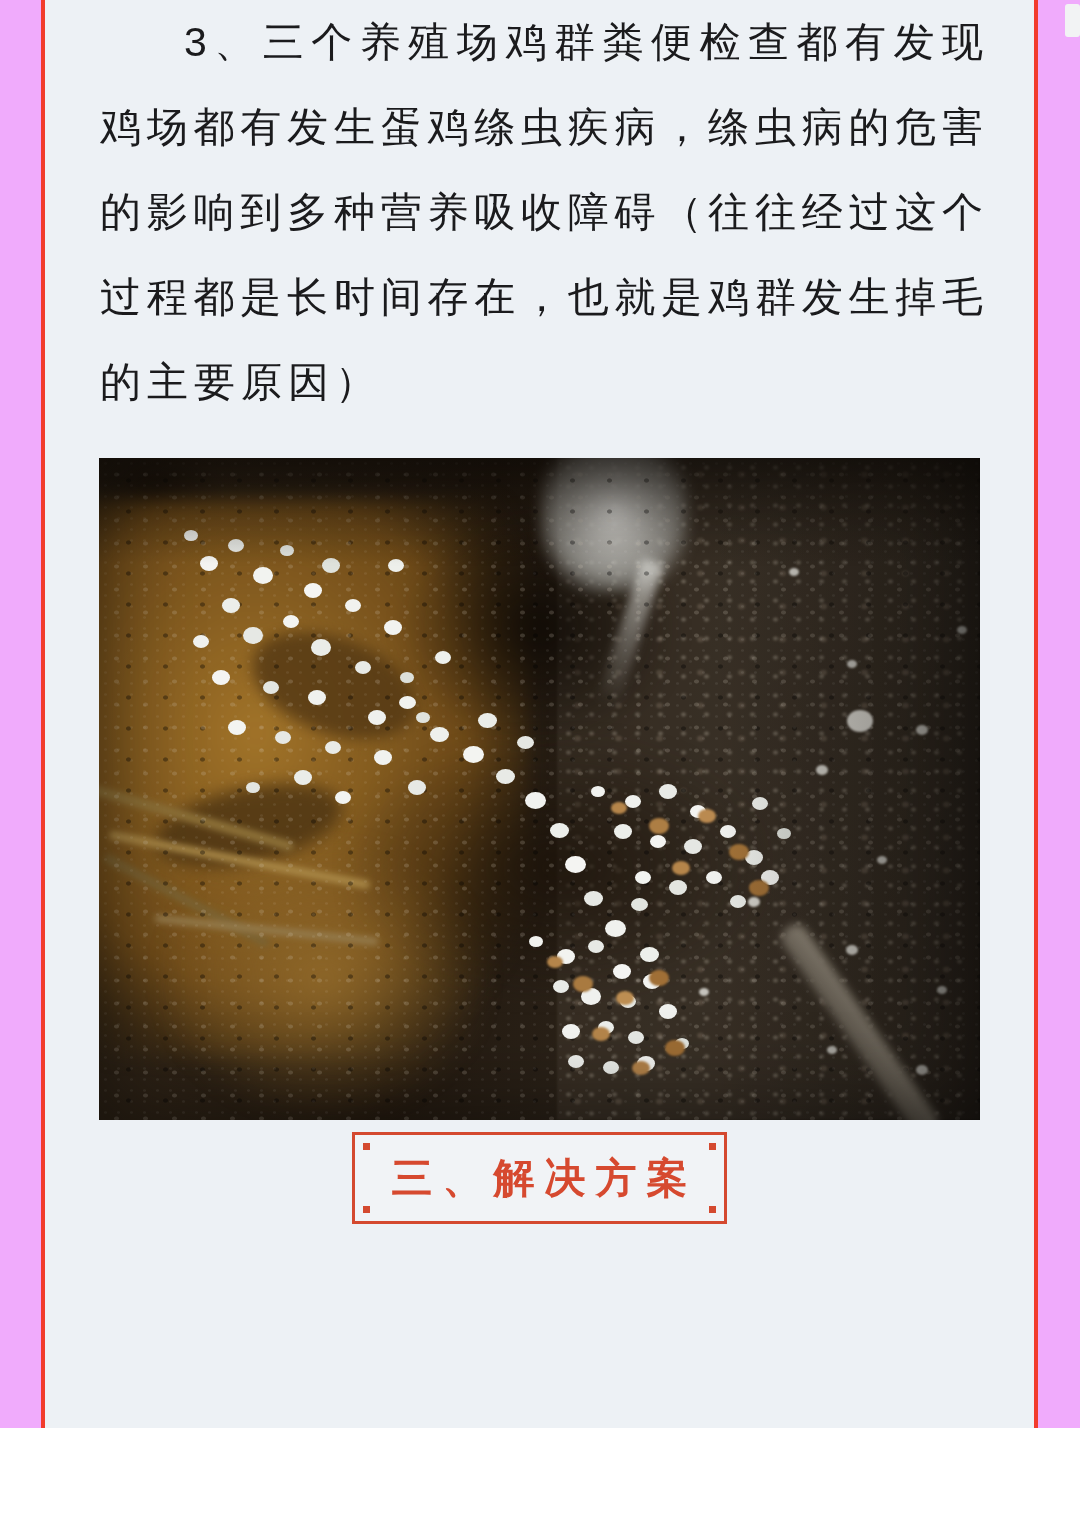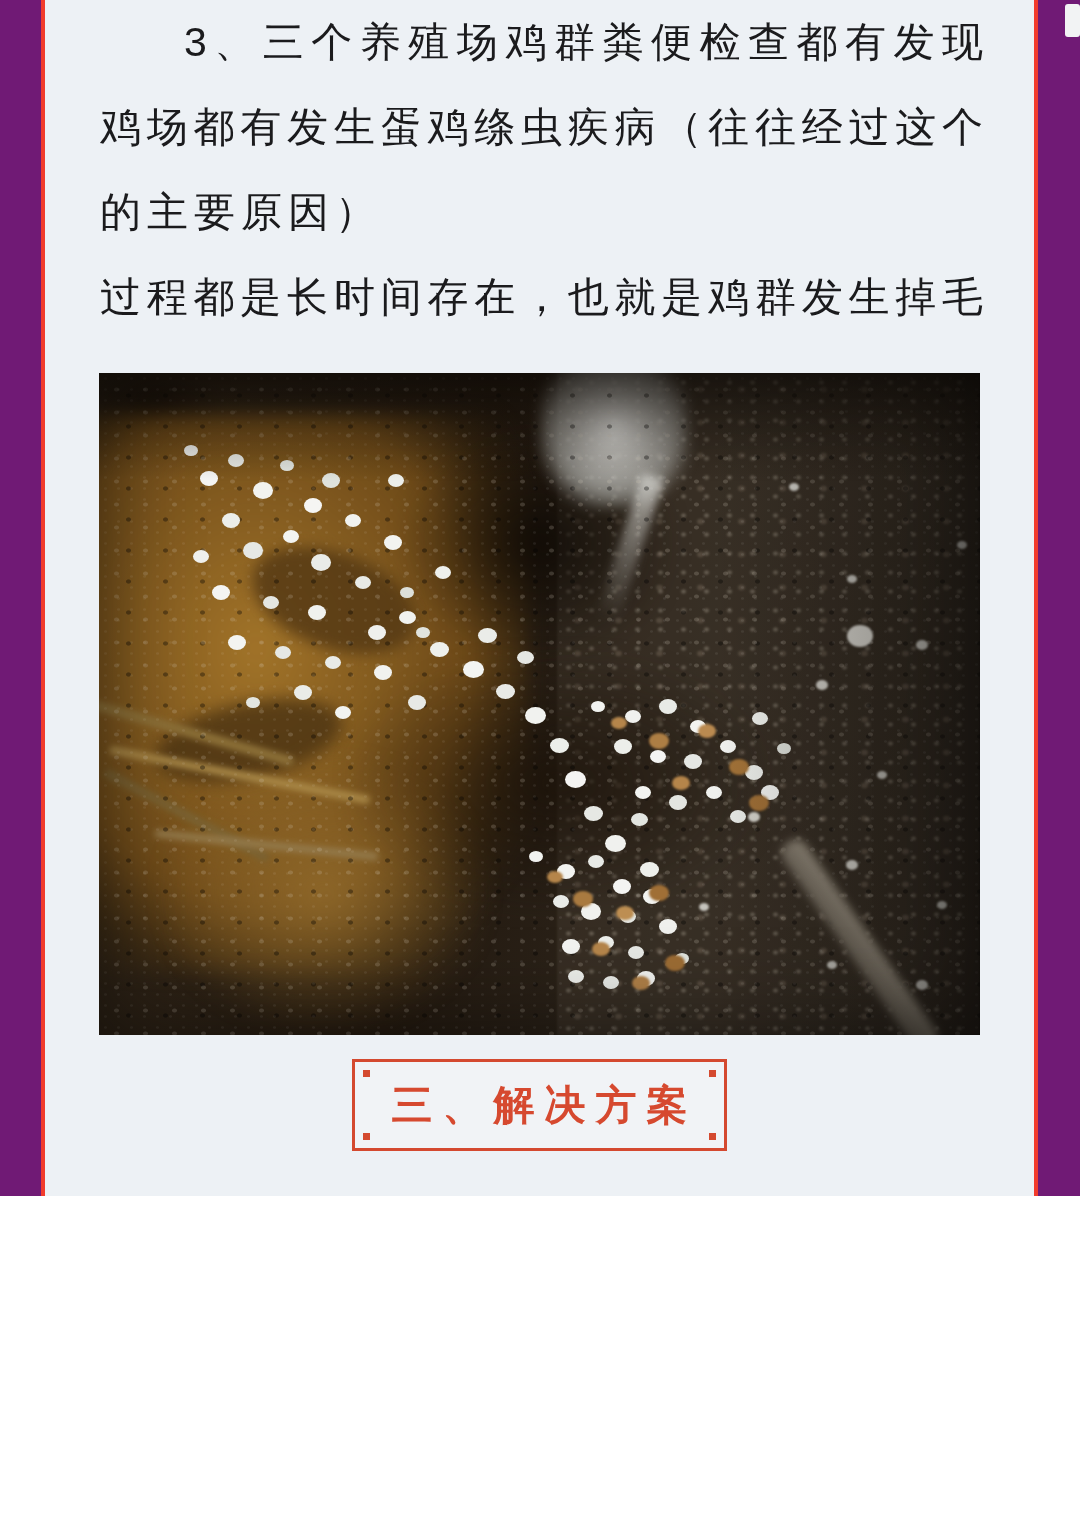--- a/index.html
+++ b/index.html
@@ -4,22 +4,22 @@
 <style>
   html, body {
     margin: 0;
     padding: 0;
     background: #ffffff;
     font-family: "Liberation Sans", "DejaVu Sans", sans-serif;
   }
   .page {
     position: relative;
     width: 1080px;
-    height: 1196px;
-    background: #701a75;
+    height: 1428px;
+    background: #f0abfc;
     overflow: hidden;
   }
   
   .scroll-thumb {
     position: absolute;
     right: 0;
     top: 4px;
     width: 15px;
     height: 33px;
     background: #f2f3f4;
@@ -192,21 +192,21 @@
   }
   .ph-vignette {
     left: 0; top: 0; width: 100%; height: 100%;
     box-shadow: inset 0 0 90px rgba(0,0,0,0.55);
   }
   
   .title-box {
     position: relative;
     width: 369px;
     height: 86px;
-    margin: 24px auto 0 auto;
+    margin: 12px auto 0 auto;
     box-sizing: content-box;
     border: 3px solid #d4492f;
     background: #f1f3f6;
     display: flex;
     align-items: center;
     justify-content: center;
   }
   .title-box .dot {
     position: absolute;
     width: 7px;
@@ -230,23 +230,24 @@
 <body>
 
 <div class="page">
 
   <div class="scroll-thumb"></div>
 
   <div class="card">
 
     <div class="paragraph">
       <div class="para-line first">3、三个养殖场鸡群粪便检查都有发现</div>
-      <div class="para-line">鸡场都有发生蛋鸡绦虫疾病（往往经过这个</div>
+      <div class="para-line">鸡场都有发生蛋鸡绦虫疾病，绦虫病的危害</div>
+      <div class="para-line">的影响到多种营养吸收障碍（往往经过这个</div>
+      <div class="para-line">过程都是长时间存在，也就是鸡群发生掉毛</div>
       <div class="para-line last">的主要原因）</div>
-      <div class="para-line">过程都是长时间存在，也就是鸡群发生掉毛</div>
     </div>
 
     <div class="photo">
       <div class="ph-right-soil"></div>
       <div class="ph-corner-dark"></div>
       <div class="ph-manure"></div>
       <div class="ph-manure2"></div>
       <div class="ph-swirl1"></div>
       <div class="ph-swirl2"></div>
       <div class="ph-dark-center"></div>

